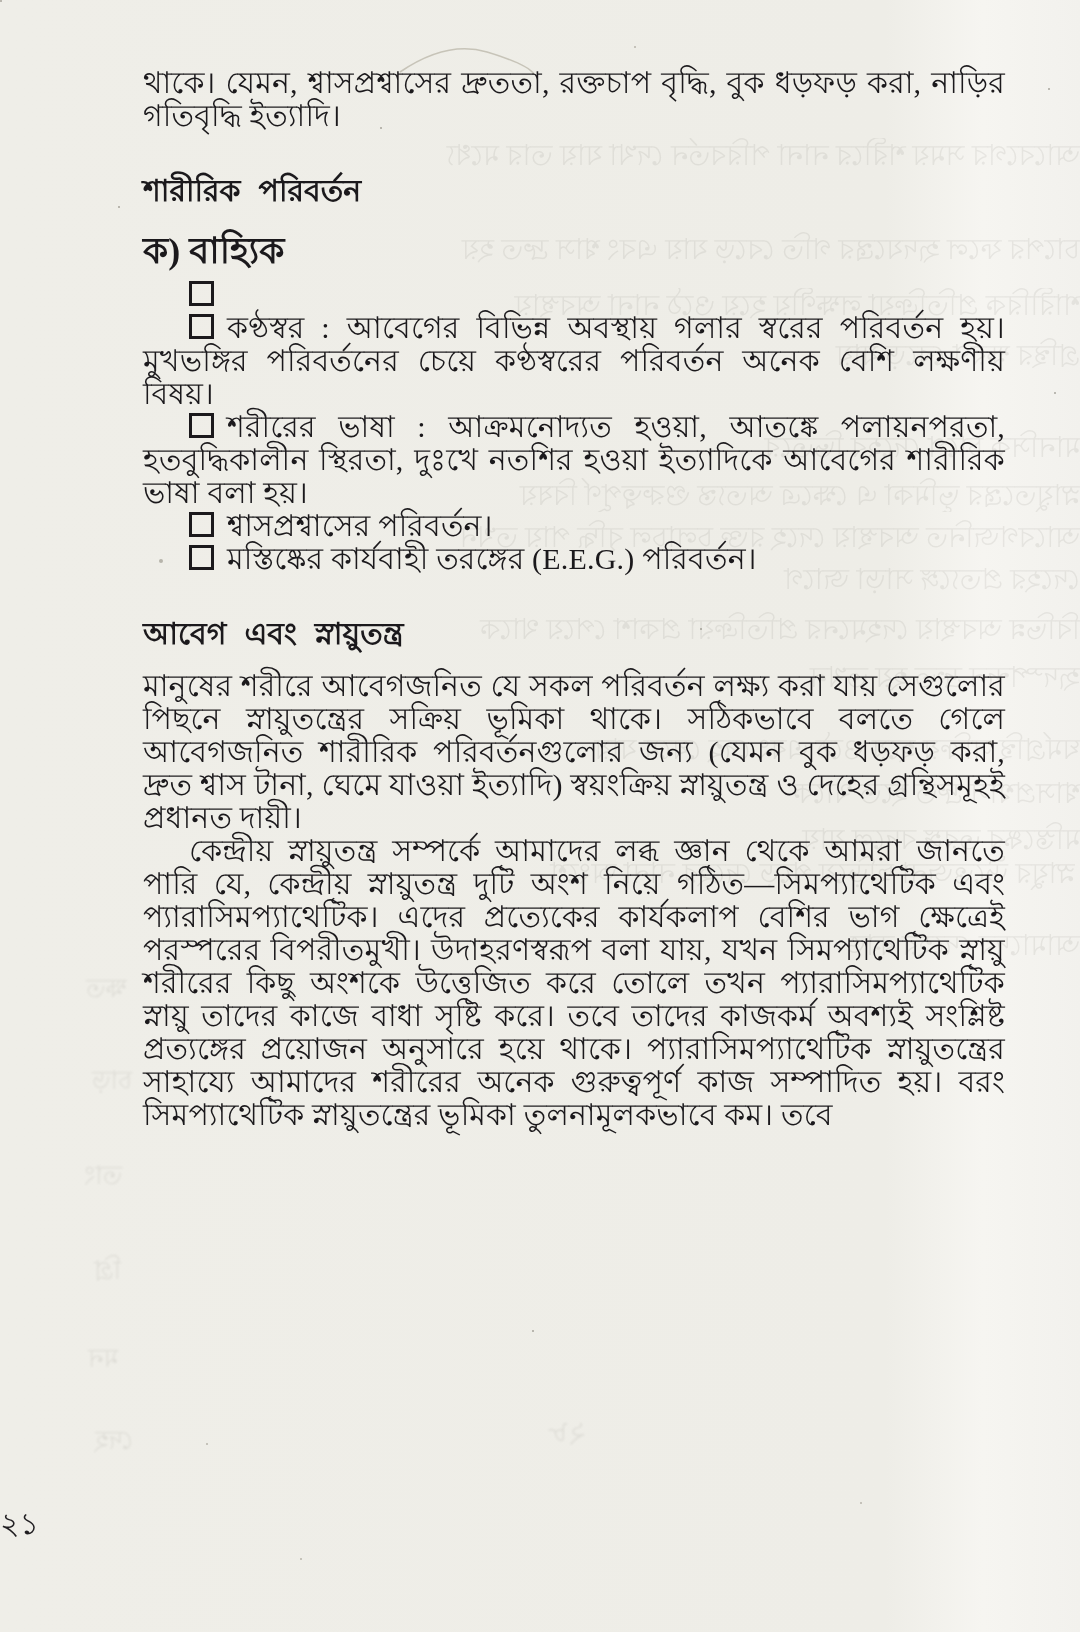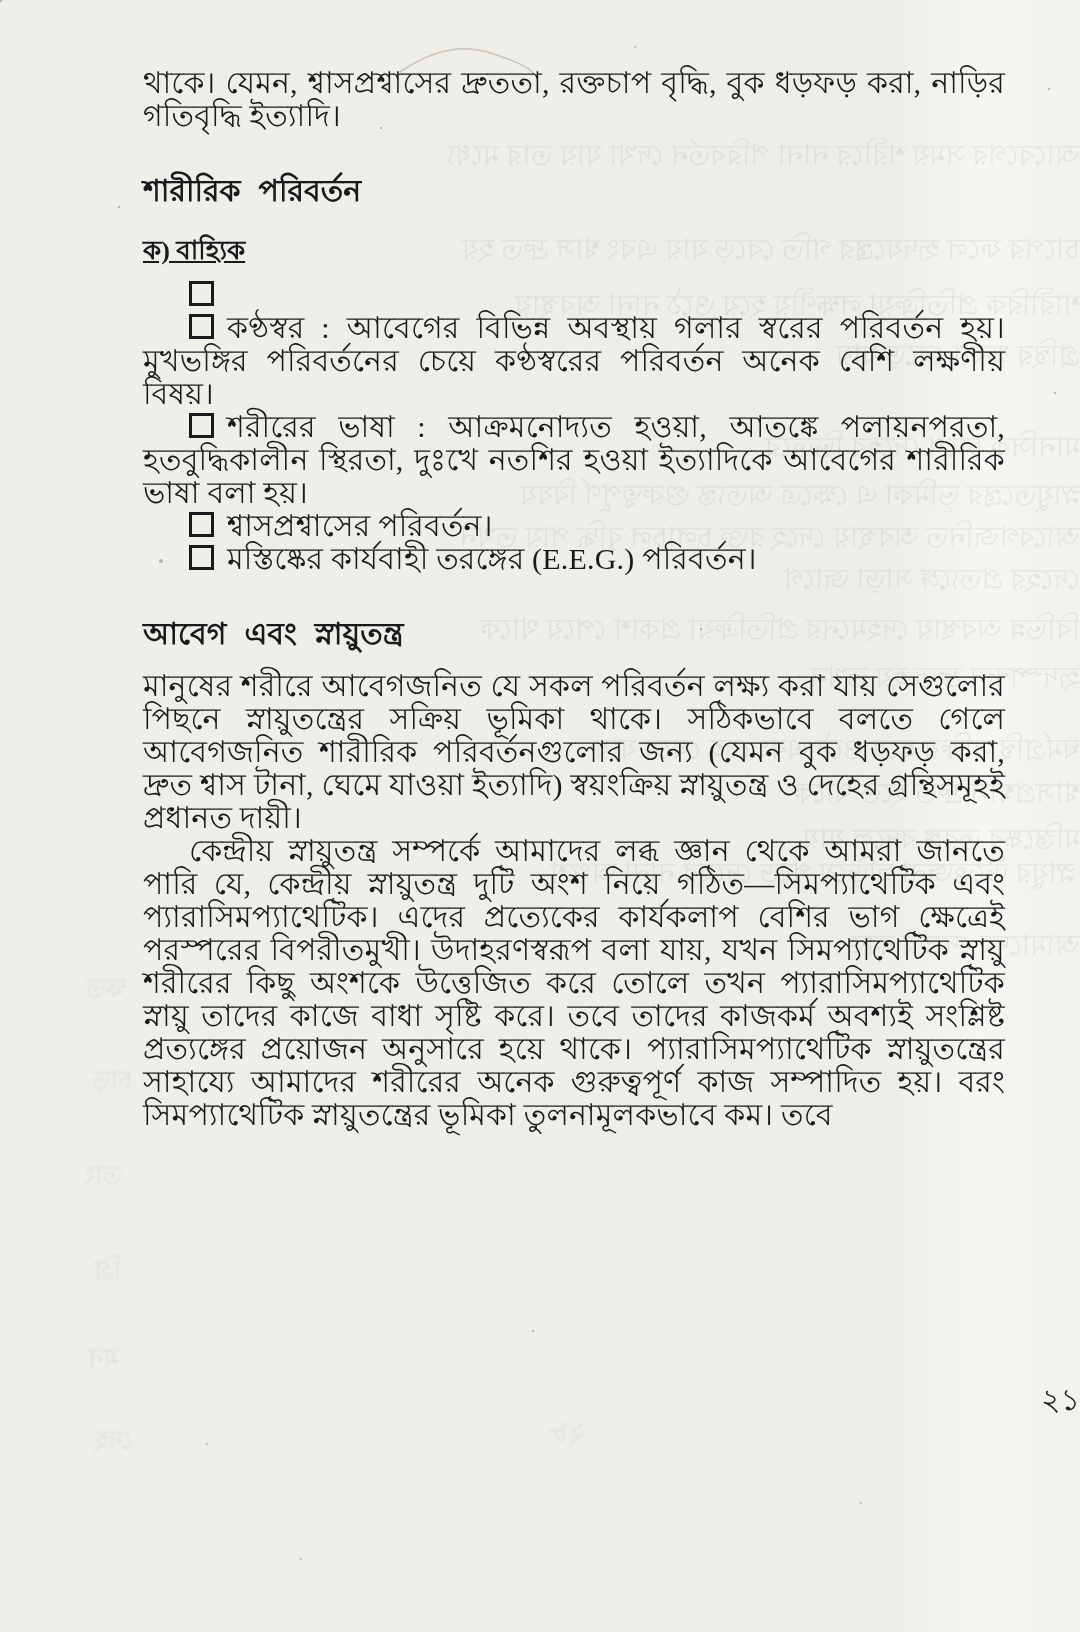--- a/index.html
+++ b/index.html
@@ -20,32 +20,31 @@
     text-align:justify;margin:0;
     letter-spacing:.2px;
   }
   .indent{text-indent:46px;}
   .hd{
     font-size:30px;line-height:42px;font-weight:bold;
     margin:40px 0 12px 0;
     font-family:Liberation Mono, monospace;
   }
   .sh{
-    font-size:26px;line-height:42px;font-weight:bold;
+    font-size:36px;line-height:42px;font-weight:bold;
     margin:16px 0 6px 0;
-    text-decoration:underline;
   }
   .sq{
     display:inline-block;width:19px;height:19px;
     border:3px solid #1b191c;margin-right:13px;
     vertical-align:-1px;background:transparent;
   }
   .page-number{
-    position:absolute;left:0;right:0;top:1376px;
-    text-align:right;font-size:30px;color:#201e21;
+    position:absolute;left:0;right:0;top:1500px;
+    text-align:left;font-size:30px;color:#201e21;
   }
   
   .g{
     position:absolute;transform:scaleX(-1);
     opacity:.09;color:#56534a;font-size:29px;line-height:34px;
     white-space:nowrap;overflow:hidden;
     filter:blur(.7px);pointer-events:none;
   }
   .ge{
     position:absolute;transform:scaleX(-1);

